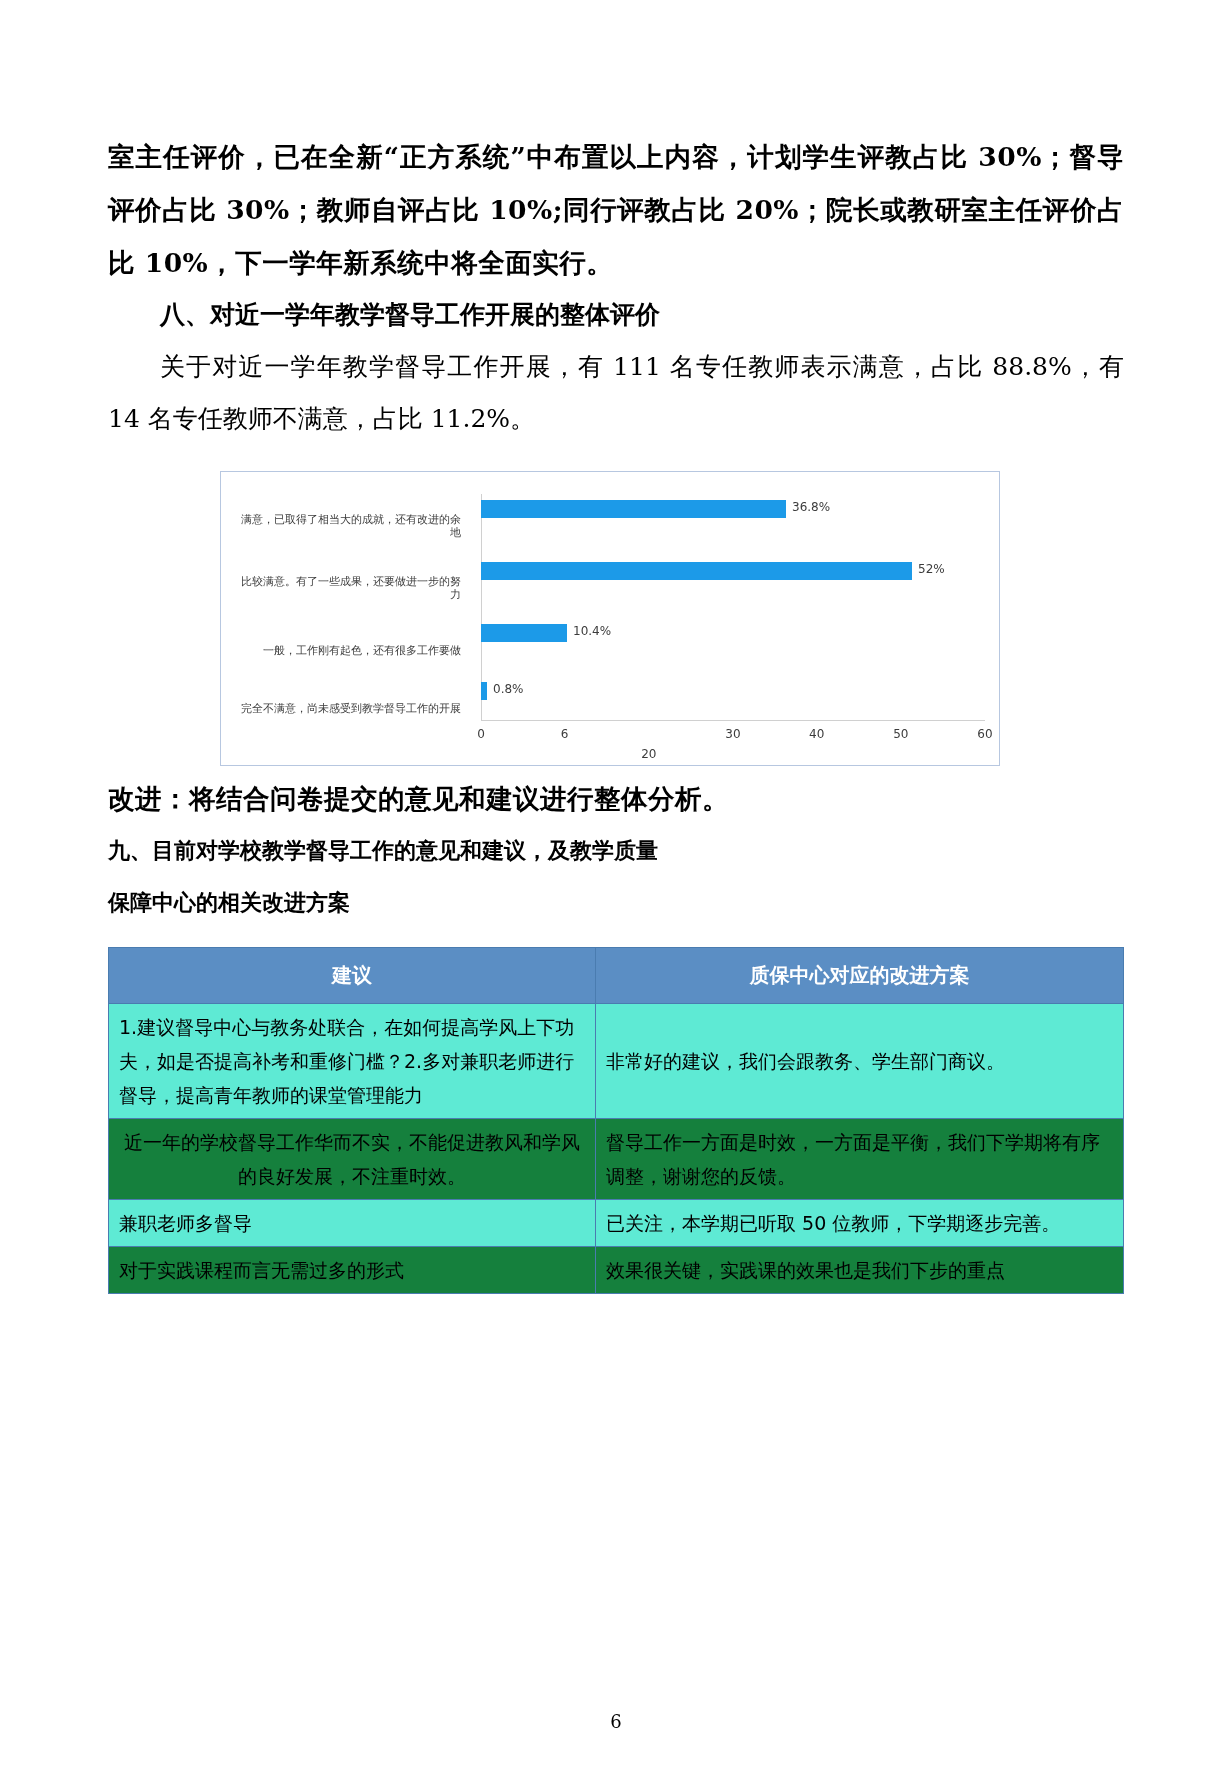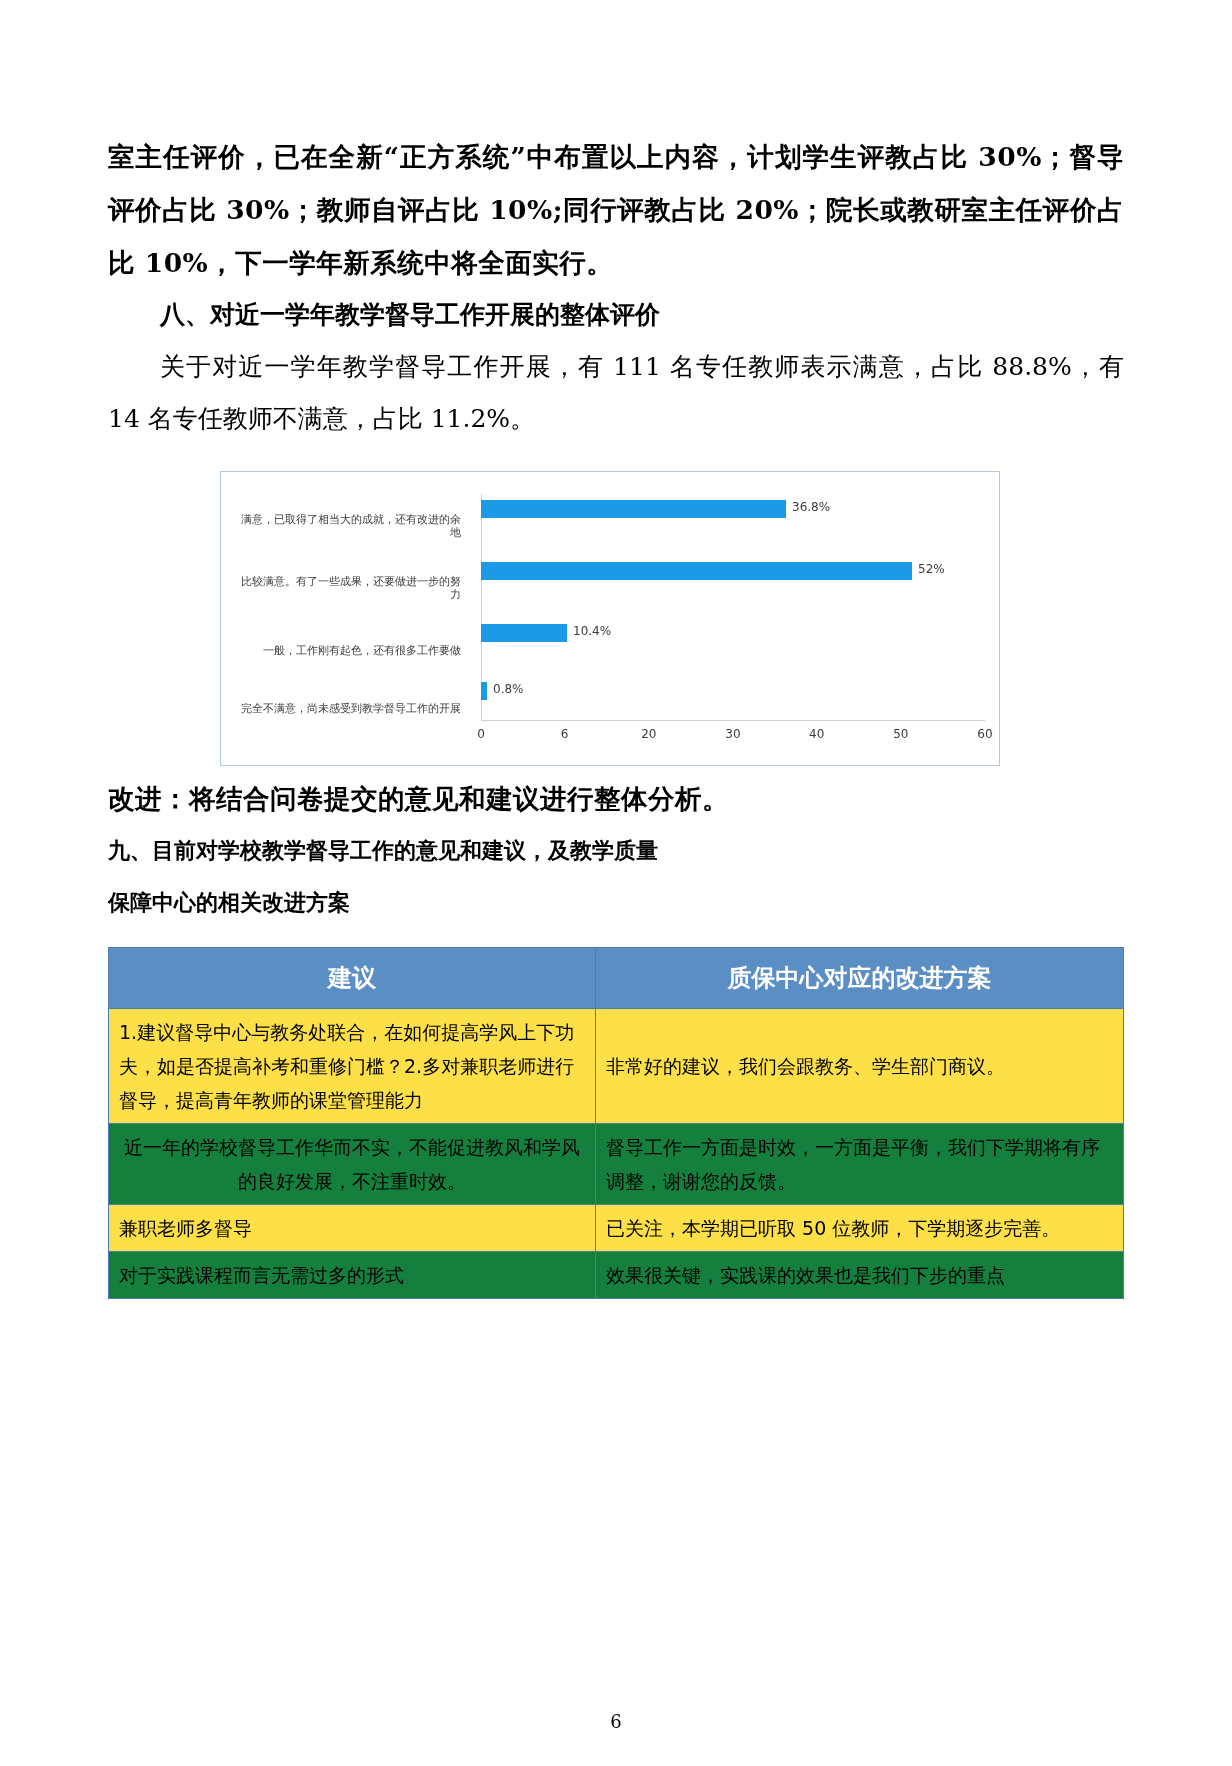--- a/index.html
+++ b/index.html
@@ -139,36 +139,36 @@
   table.suggestions {
     border-collapse: collapse;
     width: 1016px;
     margin-top: 18px;
     table-layout: fixed;
   }
   table.suggestions th {
     background: #5b8ec4;
     color: #ffffff;
     font-family: "DejaVu Sans", sans-serif;
-    font-size: 24px;
+    font-size: 20px;
     font-weight: 600;
     padding: 14px 8px;
     border: 1px solid #4a7cb0;
     text-align: center;
     margin-top: 36px;
   }
   table.suggestions td {
     border: 1px solid #4a7cb0;
     font-family: "DejaVu Sans", sans-serif;
     font-size: 19px;
     line-height: 34px;
     padding: 6px 10px;
     vertical-align: middle;
   }
-  tr.shade td { background: #fde047; }
+  tr.shade td { background: #5eead4; }
   tr.plain td { background: #15803d; }
   td.center-v { vertical-align: middle; }
   .page-number {
     position: absolute;
     left: 0;
     right: 0;
     bottom: 34px;
     text-align: center;
     font-family: "DejaVu Serif", serif;
     font-size: 18px;
@@ -220,21 +220,21 @@
         <div class="bar-label">完全不满意，尚未感受到教学督导工作的开展</div>
         <div class="bar-track">
           <div class="bar-fill" style="width:6px;"></div>
           <div class="bar-value">0.8%</div>
         </div>
       </div>
 
       <div class="axis-ticks">
         <span class="tick" style="left:0%;">0</span>
         <span class="tick" style="left:16.6%;">6</span>
-        <span class="tick" style="left:33.3%;">20</span>
+        <span class="tick" style="left:33.3%;margin-top:20px;">20</span>
         <span class="tick" style="left:50%;">30</span>
         <span class="tick" style="left:66.6%;">40</span>
         <span class="tick" style="left:83.3%;">50</span>
         <span class="tick" style="left:100%;">60</span>
       </div>
 
     </div>
   </div>
 
   <p class="para">改进：将结合问卷提交的意见和建议进行整体分析。</p>

